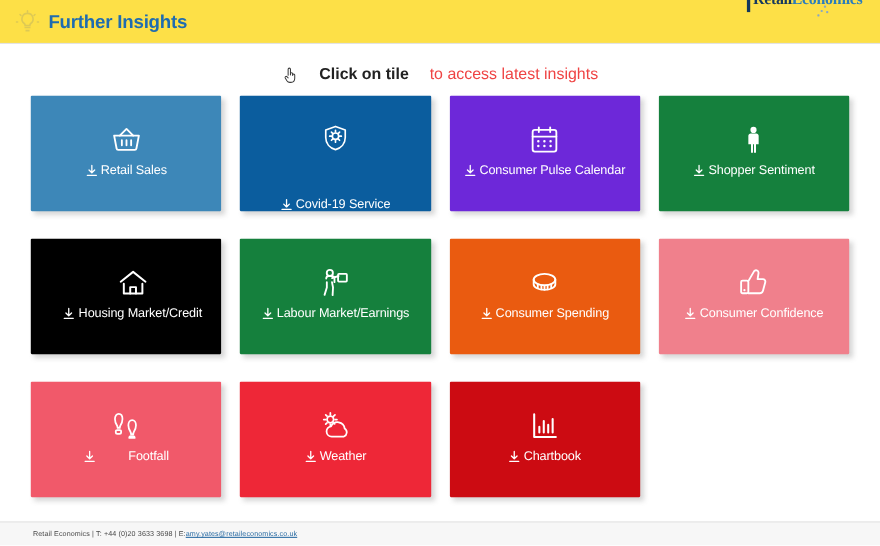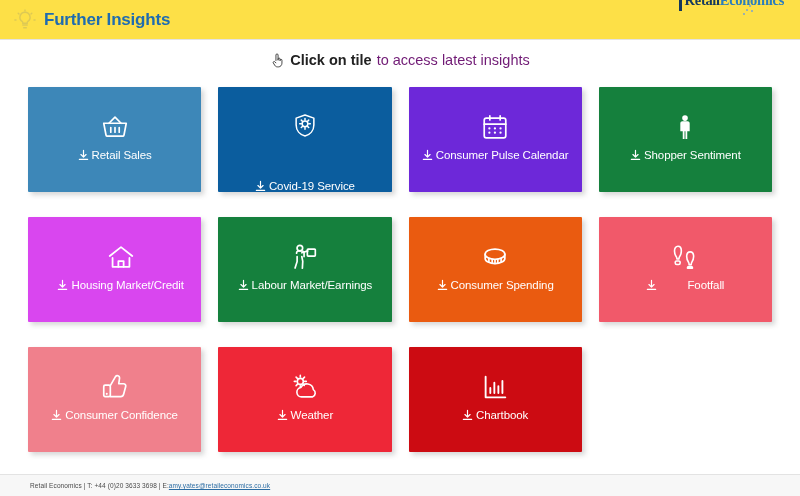--- a/index.html
+++ b/index.html
@@ -87,29 +87,30 @@
   }
 
   
   .instruction {
     width: 100%;
     text-align: center;
     padding-top: 13px;
     font-size: 14.5px;
     color: #3c3c3c;
     display: flex;
+    align-items: center;
     justify-content: center;
-    gap: 5px;
+    gap: 19px;
     line-height: 1;
     height: 44px;
   }
 
   .hand-icon { width: 15px; height: 17px; display: block; margin-top: -1px; }
   .instr-bold { font-weight: bold; color: #222; }
-  .instr-light { color: #701a75; }
+  .instr-light { color: #ef4444; }
 
   
   .grid {
     padding: 3px 28px 0 28px;
     display: grid;
     grid-template-columns: repeat(4, 1fr);
     grid-template-rows: repeat(3, 105px);
     column-gap: 17px;
     row-gap: 25px;
   }
@@ -272,21 +273,21 @@
       <path d="M11 12.2c0-1.3 1-2.3 2.3-2.3h5.4c1.3 0 2.3 1 2.3 2.3v8.3h-2.6v8.2h-1.9v-8.2h-1v8.2h-1.9v-8.2H11v-8.3z"></path>
     </svg>
     <div class="tile-label-row">
       <svg class="dl-icon" viewBox="0 0 12 13" fill="none" stroke="#fff" stroke-width="1.3" stroke-linecap="round" stroke-linejoin="round">
         <path d="M6 1.5v7M3.2 6l2.8 2.8L8.8 6M1.5 11.3h9"></path>
       </svg>
       <span class="tile-label">Shopper Sentiment</span>
     </div>
   </div>
 
-  <div class="tile" style="background: #d946ef; padding-left: 12px;">
+  <div class="tile" style="background: #000000; padding-left: 12px;">
     <svg class="tile-icon" viewBox="0 0 32 32" fill="none" stroke="#fff" stroke-width="1.9" stroke-linecap="round" stroke-linejoin="round">
       <path d="M4 15 16 5.5 28 15"></path>
       <path d="M7 17v9.5h18V17"></path>
       <path d="M13.2 26.5v-6.2h5.6v6.2"></path>
     </svg>
     <div class="tile-label-row">
       <svg class="dl-icon" viewBox="0 0 12 13" fill="none" stroke="#fff" stroke-width="1.3" stroke-linecap="round" stroke-linejoin="round">
         <path d="M6 1.5v7M3.2 6l2.8 2.8L8.8 6M1.5 11.3h9"></path>
       </svg>
       <span class="tile-label">Housing Market/Credit</span>
@@ -314,52 +315,52 @@
     <svg class="tile-icon" viewBox="0 0 32 32" fill="none" stroke="#fff" stroke-width="1.8" stroke-linecap="round" stroke-linejoin="round">
       <ellipse cx="16" cy="13" rx="10.5" ry="5.5"></ellipse>
       <path d="M5.5 13v4.5c0 3 4.7 5.5 10.5 5.5s10.5-2.5 10.5-5.5V13"></path>
       <path d="M9.5 17.6v3.4M13 18.8v3.5M16 19.1v3.6M19 18.8v3.5M22.5 17.6v3.4"></path>
     </svg>
     <div class="tile-label-row">
       <svg class="dl-icon" viewBox="0 0 12 13" fill="none" stroke="#fff" stroke-width="1.3" stroke-linecap="round" stroke-linejoin="round">
         <path d="M6 1.5v7M3.2 6l2.8 2.8L8.8 6M1.5 11.3h9"></path>
       </svg>
       <span class="tile-label">Consumer Spending</span>
+    </div>
+  </div>
+
+  <div class="tile" style="background: rgb(240, 128, 140);">
+    <svg class="tile-icon" viewBox="0 0 32 32" fill="none" stroke="#fff" stroke-width="1.8" stroke-linecap="round" stroke-linejoin="round">
+      <path d="M11 14.5 16.5 5a2.4 2.4 0 0 1 4.4 1.4l-.9 6.1h5.1a2.4 2.4 0 0 1 2.3 3l-2.2 8.3a3.2 3.2 0 0 1-3.1 2.4H11"></path>
+      <rect x="4" y="14" width="7" height="12.2" rx="1.4"></rect>
+      <path d="M7.2 23.3h.01" stroke-width="2.2"></path>
+    </svg>
+    <div class="tile-label-row">
+      <svg class="dl-icon" viewBox="0 0 12 13" fill="none" stroke="#fff" stroke-width="1.3" stroke-linecap="round" stroke-linejoin="round">
+        <path d="M6 1.5v7M3.2 6l2.8 2.8L8.8 6M1.5 11.3h9"></path>
+      </svg>
+      <span class="tile-label">Consumer Confidence</span>
     </div>
   </div>
 
   <div class="tile wide-gap" style="background: rgb(241, 89, 106);">
     <svg class="tile-icon" viewBox="0 0 32 32" fill="none" stroke="#fff" stroke-width="1.7" stroke-linecap="round" stroke-linejoin="round">
       <path d="M8.5 4.5c2.1 0 3.6 2.1 3.6 5 0 2.6-.9 4.6-2 6.3-.5.8-.6 1.6-.6 2.4H7.4c0-.8-.1-1.6-.6-2.4-1.1-1.7-2-3.7-2-6.3 0-2.9 1.6-5 3.7-5z"></path>
       <path d="M6.9 20.2h2.6a1.3 1.3 0 0 1 1.3 1.3v.9a1.6 1.6 0 0 1-1.6 1.6H7.2a1.6 1.6 0 0 1-1.6-1.6v-.9a1.3 1.3 0 0 1 1.3-1.3z"></path>
       <path d="M21.5 10.5c2.1 0 3.7 2.1 3.7 5 0 2.6-.9 4.6-2 6.3-.5.8-.6 1.6-.6 2.4h-2.2c0-.8-.1-1.6-.6-2.4-1.1-1.7-2-3.7-2-6.3 0-2.9 1.6-5 3.7-5z"></path>
       <path d="M20 26.2h2.6a1.3 1.3 0 0 1 1.3 1.3v.4H18.7v-.4a1.3 1.3 0 0 1 1.3-1.3z"></path>
     </svg>
     <div class="tile-label-row">
       <svg class="dl-icon" viewBox="0 0 12 13" fill="none" stroke="#fff" stroke-width="1.3" stroke-linecap="round" stroke-linejoin="round">
         <path d="M6 1.5v7M3.2 6l2.8 2.8L8.8 6M1.5 11.3h9"></path>
       </svg>
       <span class="tile-label">Footfall</span>
     </div>
   </div>
 
-  <div class="tile" style="background: rgb(240, 128, 140);">
-    <svg class="tile-icon" viewBox="0 0 32 32" fill="none" stroke="#fff" stroke-width="1.8" stroke-linecap="round" stroke-linejoin="round">
-      <path d="M11 14.5 16.5 5a2.4 2.4 0 0 1 4.4 1.4l-.9 6.1h5.1a2.4 2.4 0 0 1 2.3 3l-2.2 8.3a3.2 3.2 0 0 1-3.1 2.4H11"></path>
-      <rect x="4" y="14" width="7" height="12.2" rx="1.4"></rect>
-      <path d="M7.2 23.3h.01" stroke-width="2.2"></path>
-    </svg>
-    <div class="tile-label-row">
-      <svg class="dl-icon" viewBox="0 0 12 13" fill="none" stroke="#fff" stroke-width="1.3" stroke-linecap="round" stroke-linejoin="round">
-        <path d="M6 1.5v7M3.2 6l2.8 2.8L8.8 6M1.5 11.3h9"></path>
-      </svg>
-      <span class="tile-label">Consumer Confidence</span>
-    </div>
-  </div>
-
   <div class="tile" style="background: rgb(238, 39, 55);">
     <svg class="tile-icon" viewBox="0 0 32 32" fill="none" stroke="#fff" stroke-width="1.7" stroke-linecap="round" stroke-linejoin="round">
       <circle cx="11" cy="10" r="3.2"></circle>
       <path d="M11 3.6v1.8M11 14.6v1.2M4.6 10h1.8M15.6 10h1.8M6.5 5.5l1.3 1.3M14.2 13.2l1 1M15.5 5.5l-1.3 1.3M7.8 13.2l-1.3 1.3"></path>
       <path d="M12.3 26.5a5 5 0 0 1-.6-9.96 7 7 0 0 1 13.2 2.2 4.4 4.4 0 0 1-.7 7.76H12.3z"></path>
     </svg>
     <div class="tile-label-row">
       <svg class="dl-icon" viewBox="0 0 12 13" fill="none" stroke="#fff" stroke-width="1.3" stroke-linecap="round" stroke-linejoin="round">
         <path d="M6 1.5v7M3.2 6l2.8 2.8L8.8 6M1.5 11.3h9"></path>
       </svg>

